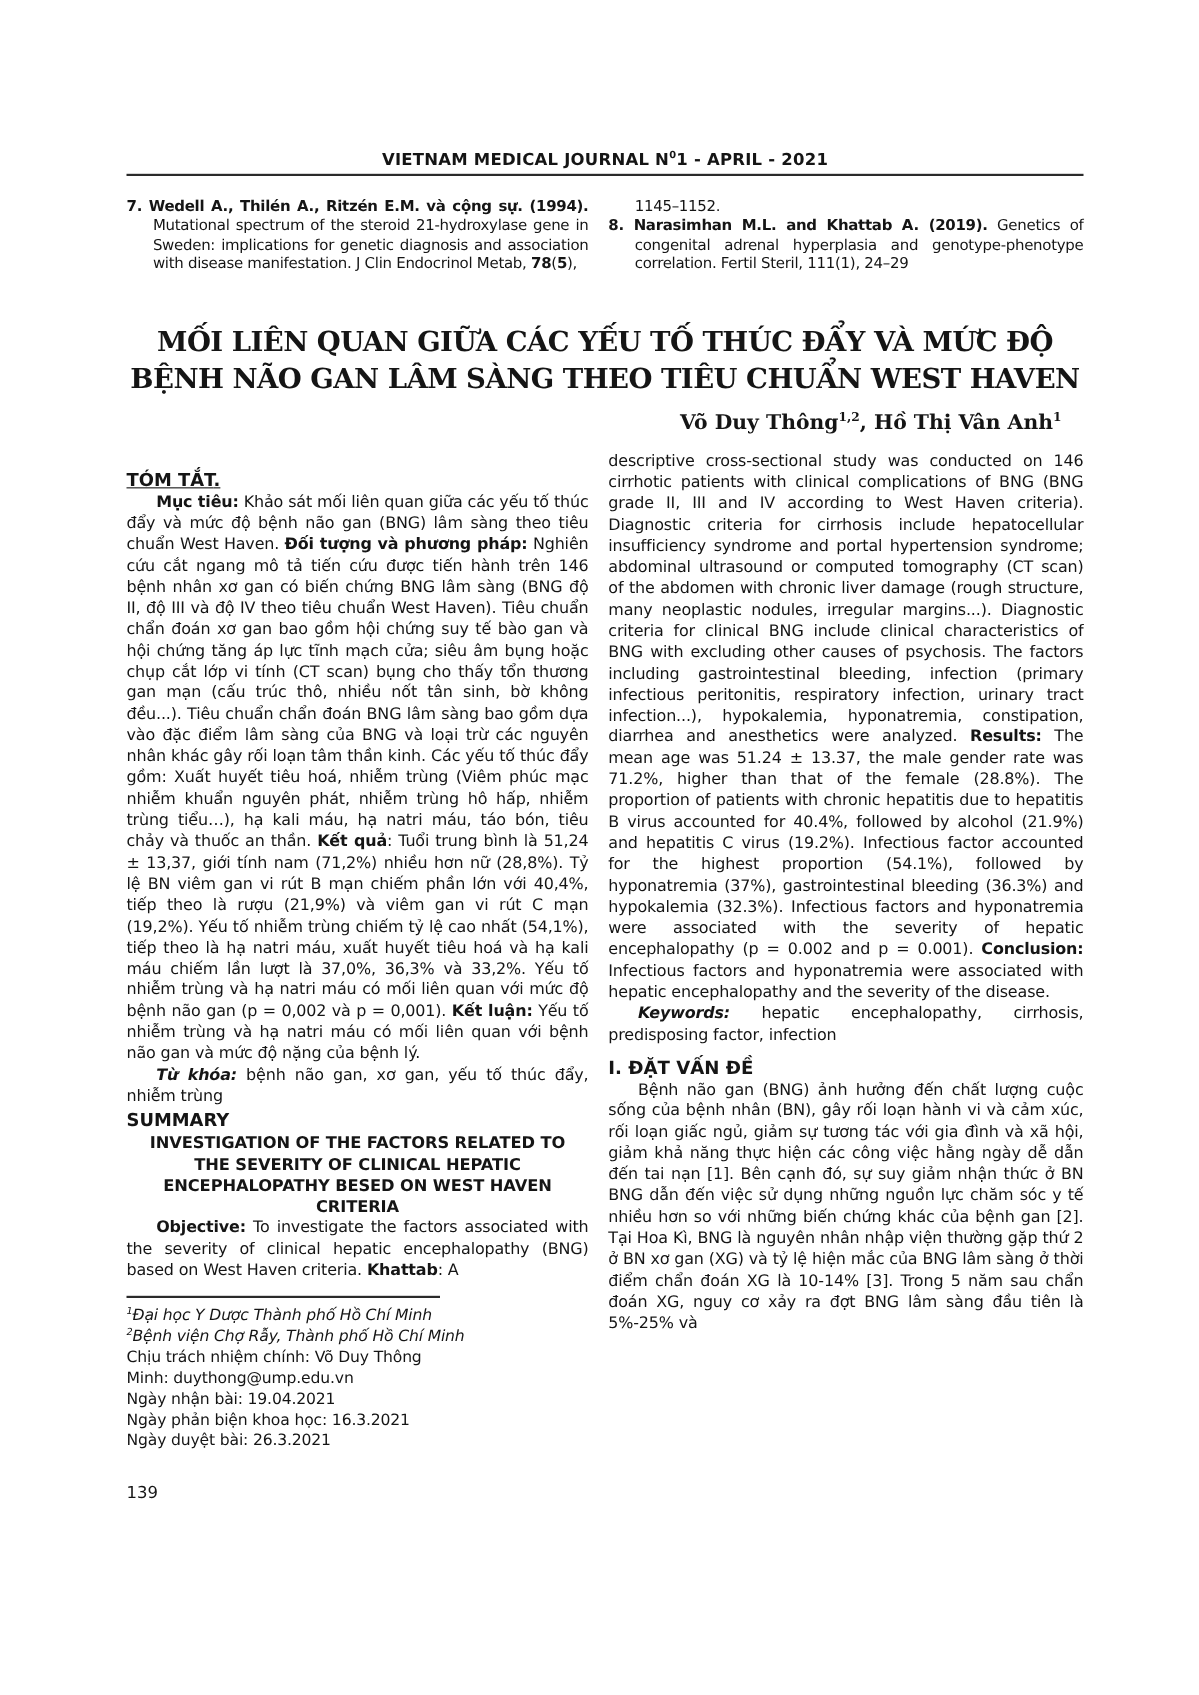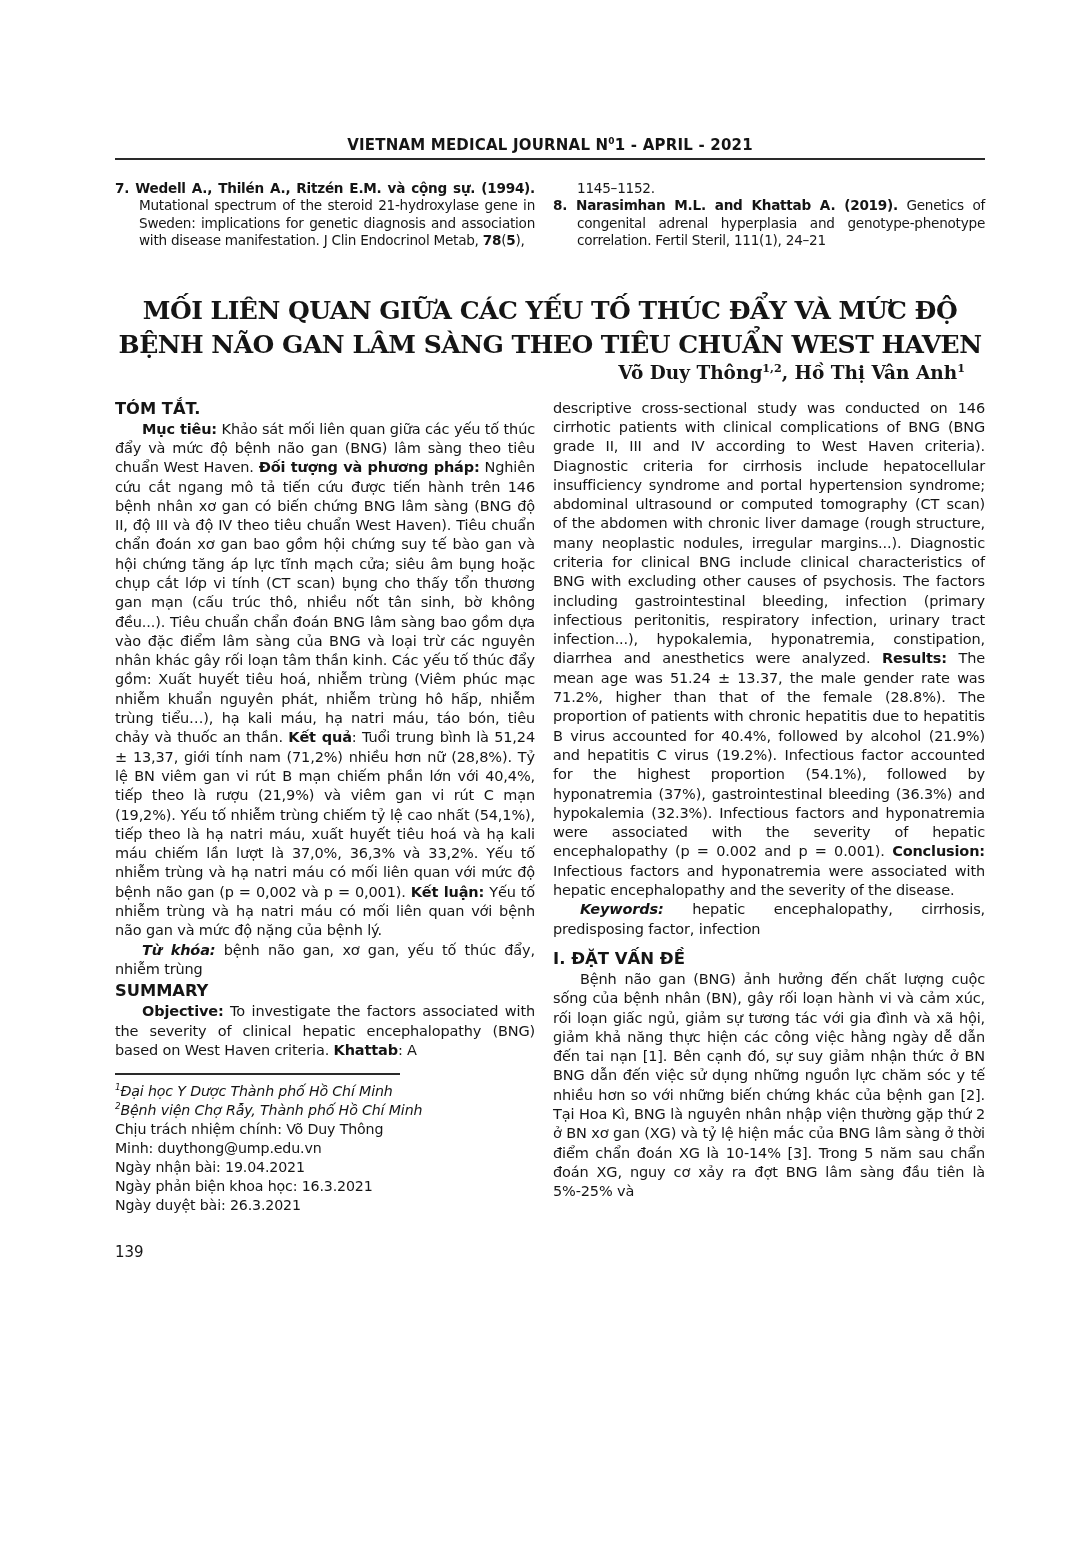--- a/index.html
+++ b/index.html
@@ -17,32 +17,32 @@
   .refs .rcol-l{width:420px;}
   .refs .rcol-r{width:432px;}
   .ref{margin:0;text-align:justify;}
   .hang{padding-left:24px;text-indent:-24px;}
   .cont{padding-left:24px;}
 
   
   .title{margin:44px 0 0 0;text-align:center;font-family:"DejaVu Serif","Liberation Serif",serif;
          font-weight:bold;font-size:25px;line-height:34px;letter-spacing:-.5px;}
   .title .tline{display:block;}
-  .authors{padding-right:20px;text-align:right;font-family:"DejaVu Serif","Liberation Serif",serif;
+  .authors{margin-top:12px;padding-right:20px;text-align:right;font-family:"DejaVu Serif","Liberation Serif",serif;
            font-weight:bold;font-size:18.5px;}
   .authors sup{font-size:.6em;}
 
   
   .cols{display:flex;gap:18px;margin-top:16px;}
   .col-left{width:420px;}
   .col-right{width:432px;}
   .body{margin:0;font-size:14.5px;line-height:19.3px;text-align:justify;letter-spacing:-.15px;}
   .ind{text-indent:27px;}
   .h-sec{margin:2px 0;font-size:16.3px;font-weight:bold;letter-spacing:0;}
-  .h-tomtat{margin-top:0;}
+  .h-tomtat{margin-top:16px;text-decoration:underline;}
   .sum-title{font-weight:bold;font-size:14.8px;line-height:19.3px;text-align:center;padding:0 10px;letter-spacing:-.1px;}
   .intro-h{margin-top:10px;font-size:16.5px;}
 
   
   .fn-divider{width:285px;border-top:2px solid #2a2a2a;margin:13px 0 7px 0;}
   .fn{font-size:14.2px;line-height:19px;letter-spacing:-.15px;}
   .page-num{margin-top:28px;font-size:15px;}
 
   .b{font-weight:bold;}
   .i{font-style:italic;}
@@ -56,38 +56,39 @@
   <div class="header">
     <div class="header-title"><span>VIETNAM MEDICAL JOURNAL N</span><sup>0</sup><span>1 - APRIL - 2021</span></div>
   </div>
 
   <div class="refs">
     <div class="rcol-l">
       <p class="ref hang"><span class="b">7. </span><span class="b">Wedell A., Thilén A., Ritzén E.M. và cộng sự. (1994).</span><span> Mutational spectrum of the steroid 21-hydroxylase gene in Sweden: implications for genetic diagnosis and association with disease manifestation. J Clin Endocrinol Metab, </span><span class="b">78</span><span>(</span><span class="b">5</span><span>),</span></p>
     </div>
     <div class="rcol-r">
       <p class="ref cont">1145–1152.</p>
-      <p class="ref hang"><span class="b">8.  </span><span class="b">Narasimhan M.L. and Khattab A. (2019).</span><span> Genetics of congenital adrenal hyperplasia and genotype-phenotype correlation. Fertil Steril, 111(1), 24–21</span></p>
+      <p class="ref hang"><span class="b">8.  </span><span class="b">Narasimhan M.L. and Khattab A. (2019).</span><span> Genetics of congenital adrenal hyperplasia and genotype-phenotype correlation. Fertil Steril, 111(1), 24–29</span></p>
     </div>
   </div>
 
   <h1 class="title">
     <span class="tline">MỐI LIÊN QUAN GIỮA CÁC YẾU TỐ THÚC ĐẨY VÀ MỨC ĐỘ</span>
     <span class="tline">BỆNH NÃO GAN LÂM SÀNG THEO TIÊU CHUẨN WEST HAVEN</span>
   </h1>
 
   <div class="authors"><span>Võ Duy Thông</span><sup>1,2</sup><span>, Hồ Thị Vân Anh</span><sup>1</sup></div>
 
   <div class="cols">
 
     <div class="col-left">
       <h2 class="h-sec h-tomtat"><span class="b">TÓM TẮT</span><span>.</span></h2>
       <p class="body ind"><span class="b">Mục tiêu:</span><span> Khảo sát mối liên quan giữa các yếu tố thúc đẩy và mức độ bệnh não gan (BNG) lâm sàng theo tiêu chuẩn West Haven. </span><span class="b">Đối tượng và phương pháp:</span><span> Nghiên cứu cắt ngang mô tả tiến cứu được tiến hành trên 146 bệnh nhân xơ gan có biến chứng BNG lâm sàng (BNG độ II, độ III và độ IV theo tiêu chuẩn West Haven). Tiêu chuẩn chẩn đoán xơ gan bao gồm hội chứng suy tế bào gan và hội chứng tăng áp lực tĩnh mạch cửa; siêu âm bụng hoặc chụp cắt lớp vi tính (CT scan) bụng cho thấy tổn thương gan mạn (cấu trúc thô, nhiều nốt tân sinh, bờ không đều...). Tiêu chuẩn chẩn đoán BNG lâm sàng bao gồm dựa vào đặc điểm lâm sàng của BNG và loại trừ các nguyên nhân khác gây rối loạn tâm thần kinh. Các yếu tố thúc đẩy gồm: Xuất huyết tiêu hoá, nhiễm trùng (Viêm phúc mạc nhiễm khuẩn nguyên phát, nhiễm trùng hô hấp, nhiễm trùng tiểu…), hạ kali máu, hạ natri máu, táo bón, tiêu chảy và thuốc an thần. </span><span class="b">Kết quả</span><span>: Tuổi trung bình là 51,24 ± 13,37, giới tính nam (71,2%) nhiều hơn nữ (28,8%). Tỷ lệ BN viêm gan vi rút B mạn chiếm phần lớn với 40,4%, tiếp theo là rượu (21,9%) và viêm gan vi rút C mạn (19,2%). Yếu tố nhiễm trùng chiếm tỷ lệ cao nhất (54,1%), tiếp theo là hạ natri máu, xuất huyết tiêu hoá và hạ kali máu chiếm lần lượt là 37,0%, 36,3% và 33,2%. Yếu tố nhiễm trùng và hạ natri máu có mối liên quan với mức độ bệnh não gan (p = 0,002 và p = 0,001). </span><span class="b">Kết luận:</span><span> Yếu tố nhiễm trùng và hạ natri máu có mối liên quan với bệnh não gan và mức độ nặng của bệnh lý.</span></p>
       <p class="body ind"><span class="b i">Từ khóa:</span><span> bệnh não gan, xơ gan, yếu tố thúc đẩy, nhiễm trùng</span></p>
       <h2 class="h-sec">SUMMARY</h2>
+      <div class="sum-title">INVESTIGATION OF THE FACTORS RELATED TO THE SEVERITY OF CLINICAL HEPATIC ENCEPHALOPATHY BESED ON WEST HAVEN CRITERIA</div>
       <p class="body ind"><span class="b">Objective:</span><span> To investigate the factors associated with the severity of clinical hepatic encephalopathy (BNG) based on West Haven criteria. </span><span class="b">Khattab</span><span>: A</span></p>
 
       <div class="fn-divider"></div>
       <div class="fn"><sup class="i">1</sup><span class="i">Đại học Y Dược Thành phố Hồ Chí Minh</span></div>
       <div class="fn"><sup class="i">2</sup><span class="i">Bệnh viện Chợ Rẫy, Thành phố Hồ Chí Minh</span></div>
       <div class="fn">Chịu trách nhiệm chính: Võ Duy Thông</div>
       <div class="fn">Minh: duythong@ump.edu.vn</div>
       <div class="fn">Ngày nhận bài: 19.04.2021</div>
       <div class="fn">Ngày phản biện khoa học: 16.3.2021</div>
       <div class="fn">Ngày duyệt bài: 26.3.2021</div>

